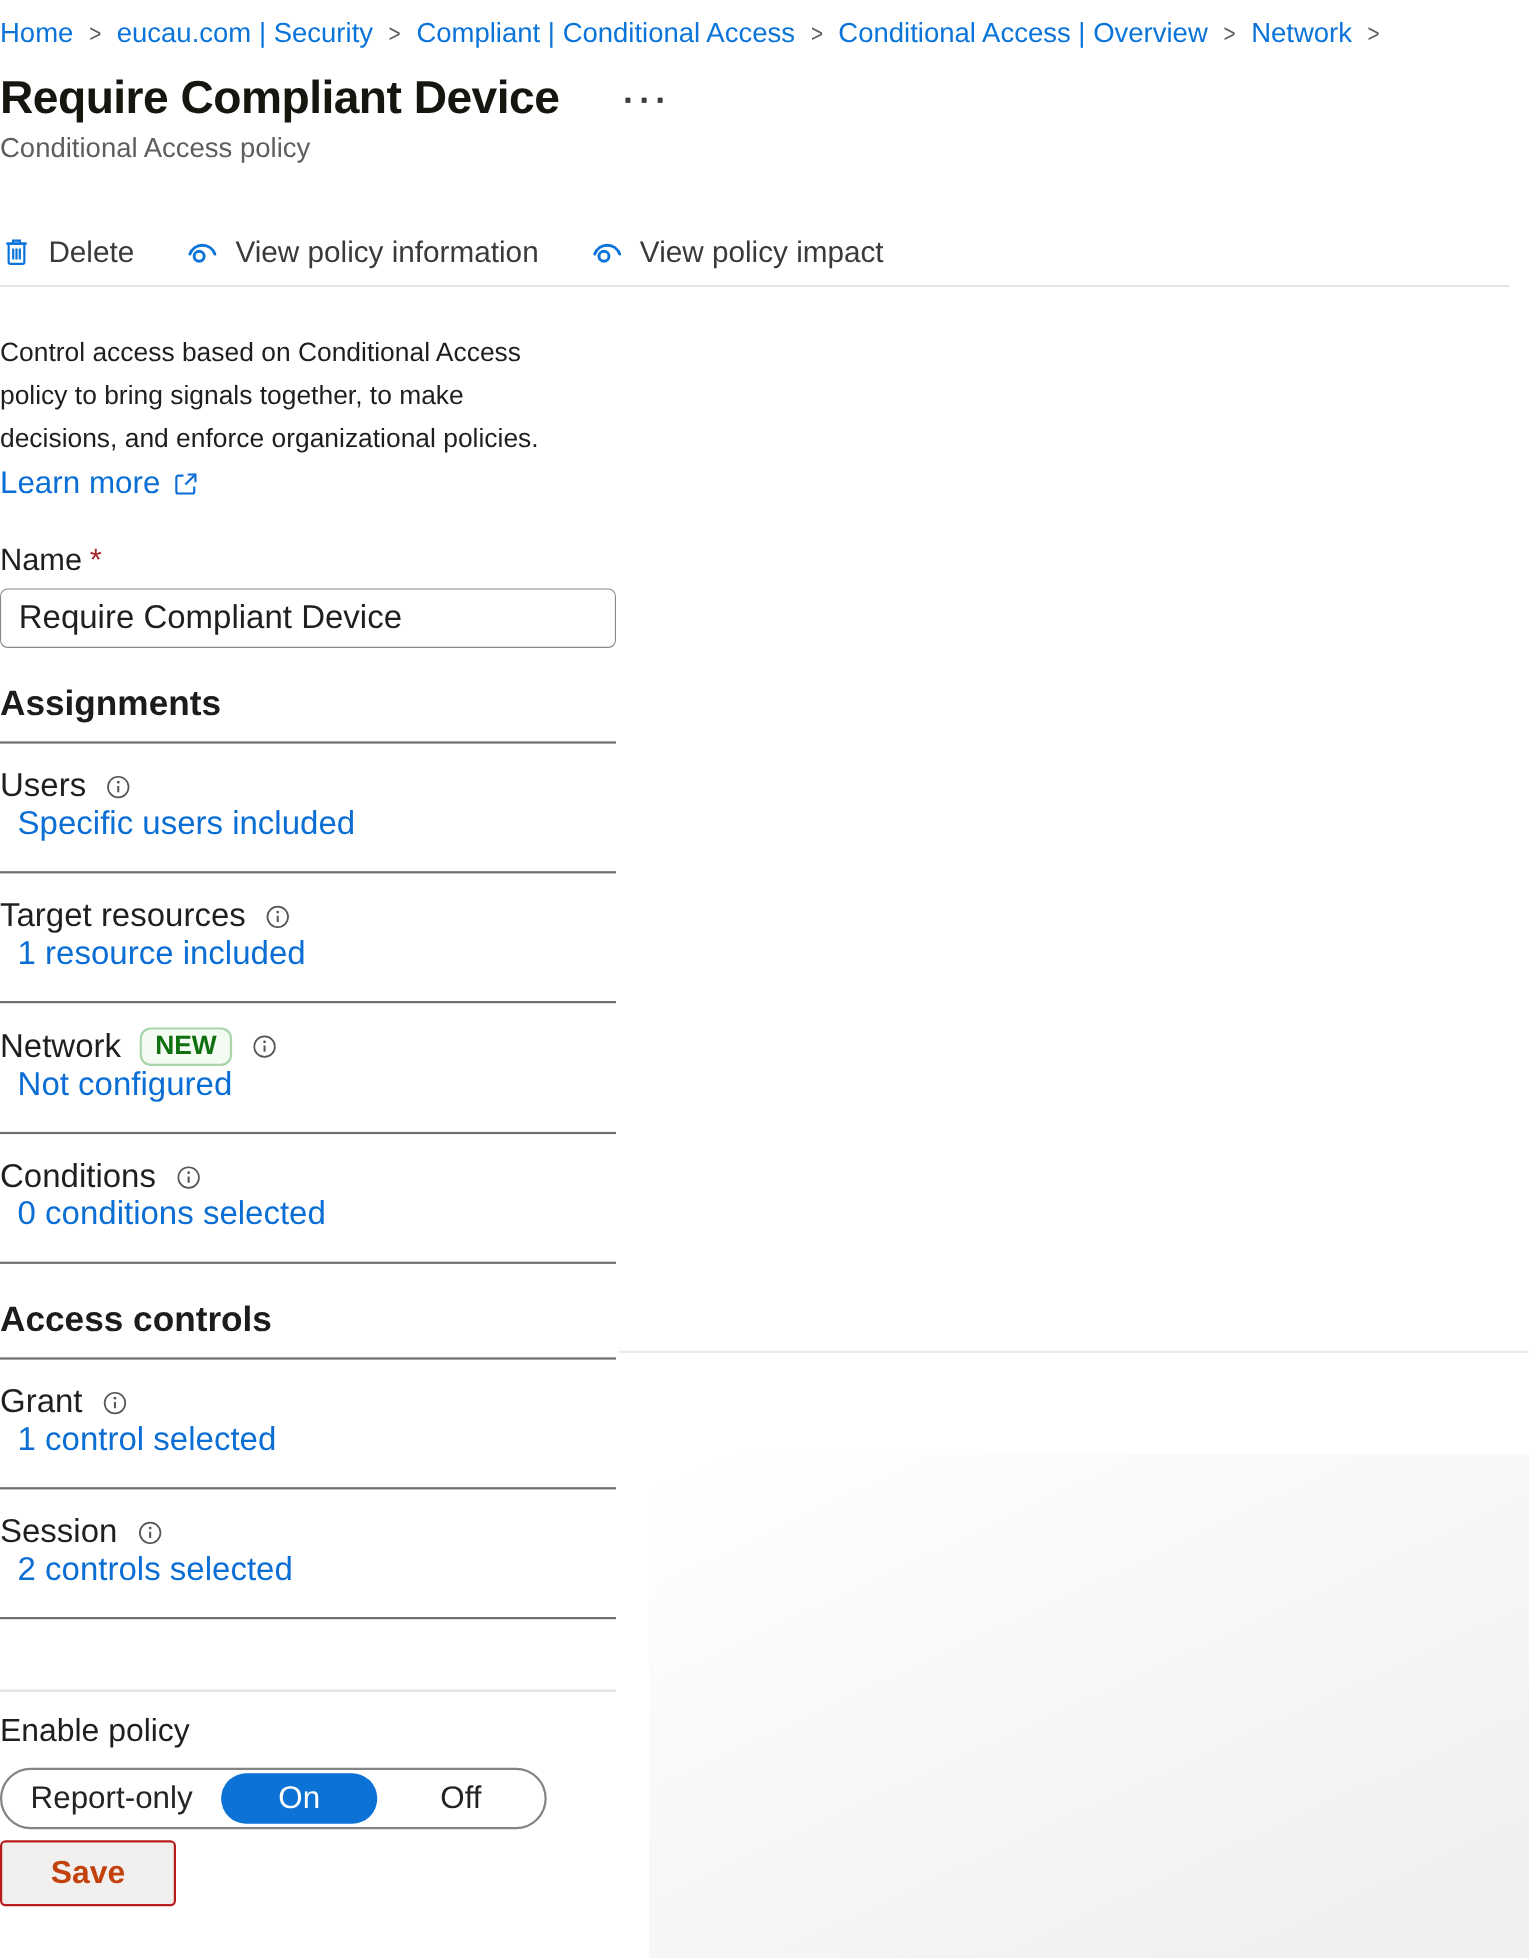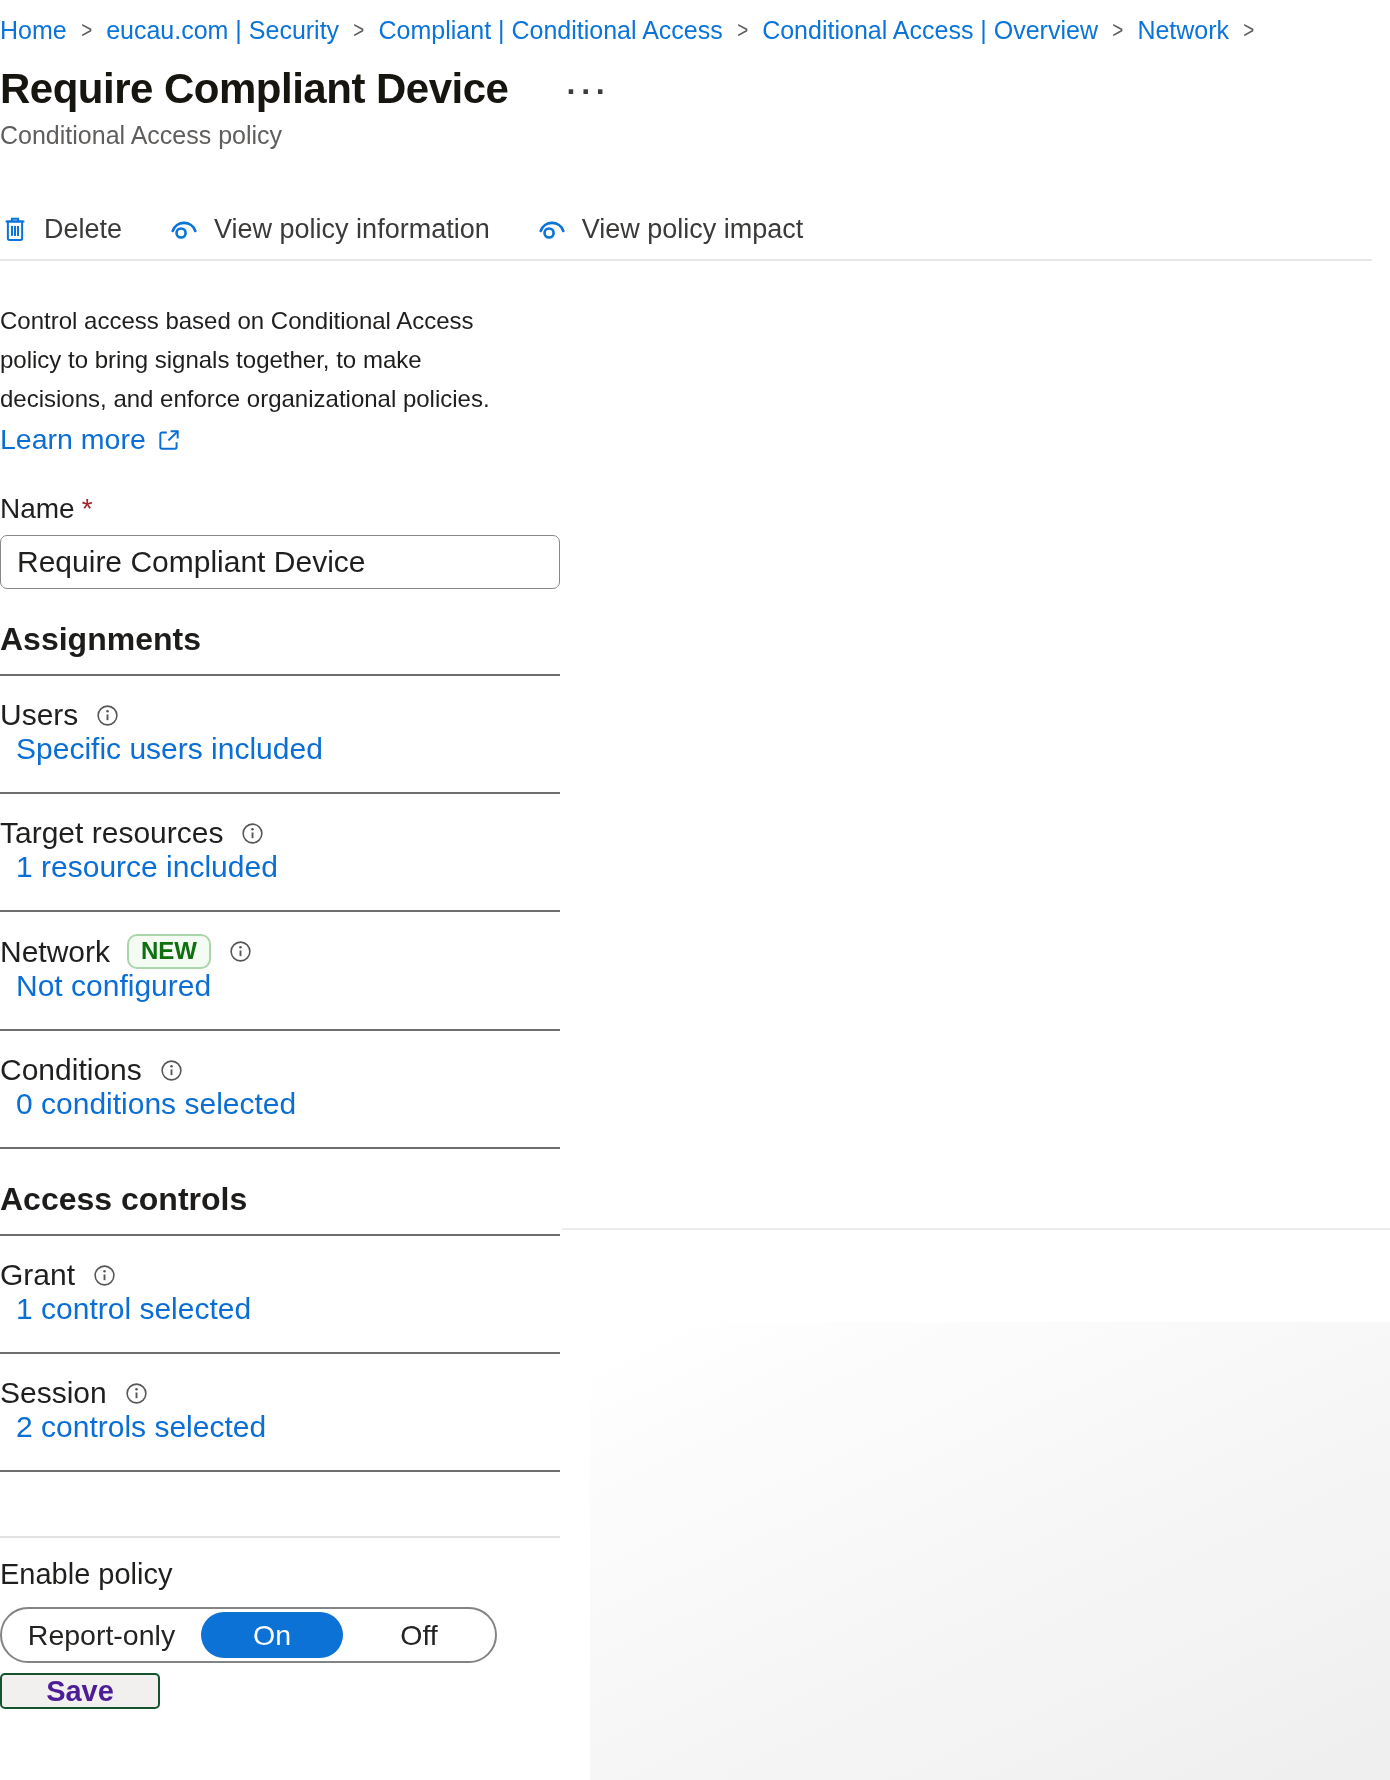--- a/index.html
+++ b/index.html
@@ -57,22 +57,22 @@
   
   .footer-divider { margin-top:64px; margin-left:-18px; width:578px; height:2px; background:#e2e2e2; }
   .enable-label { margin-top:20px; font-size:29px; }
   .toggle { margin-top:16px; width:497px; height:56px; border:2px solid #848484; border-radius:30px;
     display:flex; align-items:center; background:#fff; }
   .toggle-opt { font-size:28.5px; color:#242322; text-align:center; cursor:pointer; }
   .opt-report { width:199px; }
   .opt-on { width:142px; height:46px; background:#0c72d6; color:#fff; border-radius:24px;
     display:flex; align-items:center; justify-content:center; }
   .opt-off { flex:1; }
-  .save-btn { margin-top:10px; width:160px; height:36px; background:#f1f0ef; border:2px solid #14532d;
-    border-radius:5px; color:#4c1d95; font-weight:700; font-size:29px;
+  .save-btn { margin-top:10px; width:160px; height:60px; background:#f1f0ef; border:2px solid #b91c1c;
+    border-radius:5px; color:#c2410c; font-weight:700; font-size:29px;
     font-family:"Liberation Sans", sans-serif; cursor:default; }
 </style>
 </head>
 <body>
 
 <div class="page">
 
   
   <nav class="breadcrumb">
     <a>Home</a>

